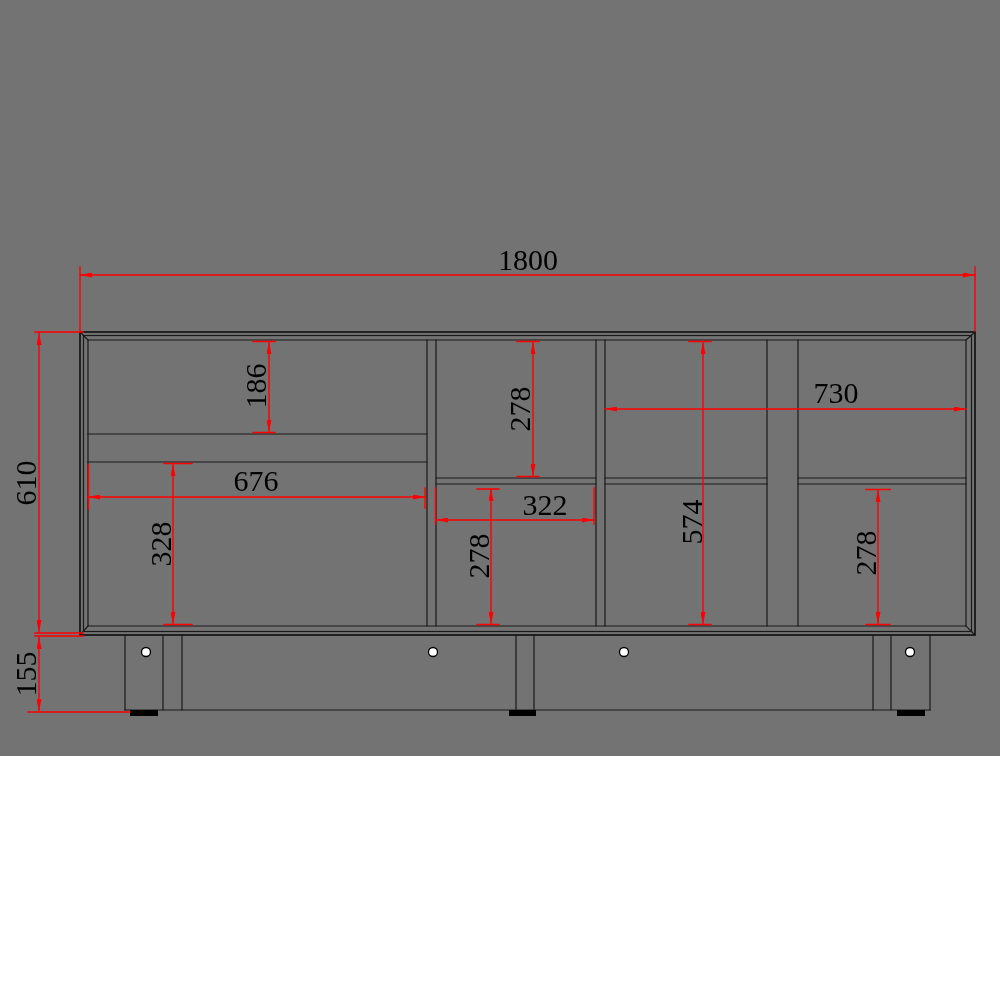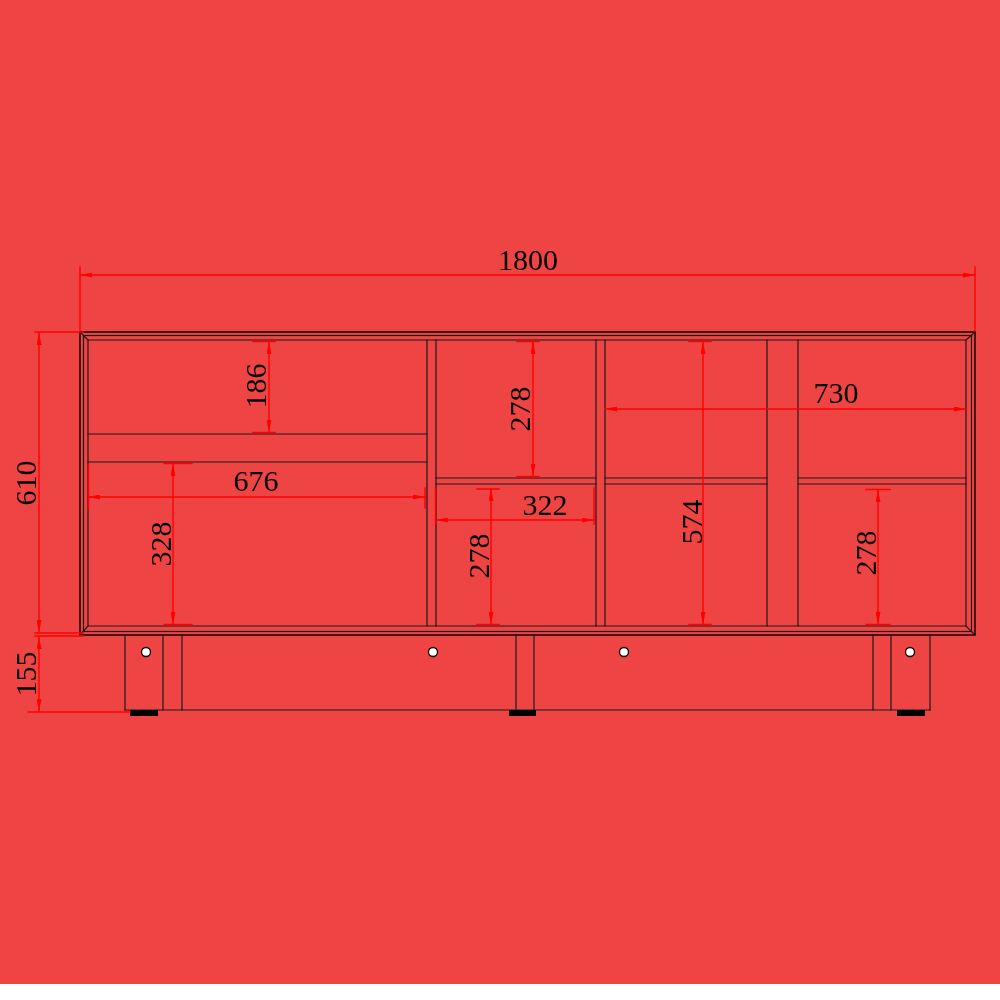--- a/index.html
+++ b/index.html
@@ -1,16 +1,16 @@
 <!DOCTYPE html>
 <html><head>
 <meta charset="utf-8">
 <style>
   html,body{margin:0;padding:0;background:#ffffff;}
-  .stage{position:relative;width:1000px;height:984px;background:#ef4444;overflow:hidden;}
+  .stage{position:relative;width:1000px;height:756px;background:#737373;overflow:hidden;}
   svg{display:block;}
   .k{stroke:#000000;stroke-width:1.4;fill:none;stroke-linecap:square;}
   .kt{stroke:#1a1a1a;stroke-width:1.2;fill:none;stroke-linecap:square;}
   .r{stroke:#ff0000;stroke-width:1.4;fill:none;stroke-linecap:square;}
   .foot{fill:#000000;stroke:none;}
   .hole{fill:#ffffff;stroke:#000000;stroke-width:1.3;}
   .dlabel{font-family:"Liberation Serif","DejaVu Serif",serif;font-size:30px;fill:#000000;text-anchor:middle;}
 </style>
 </head>
 <body>

